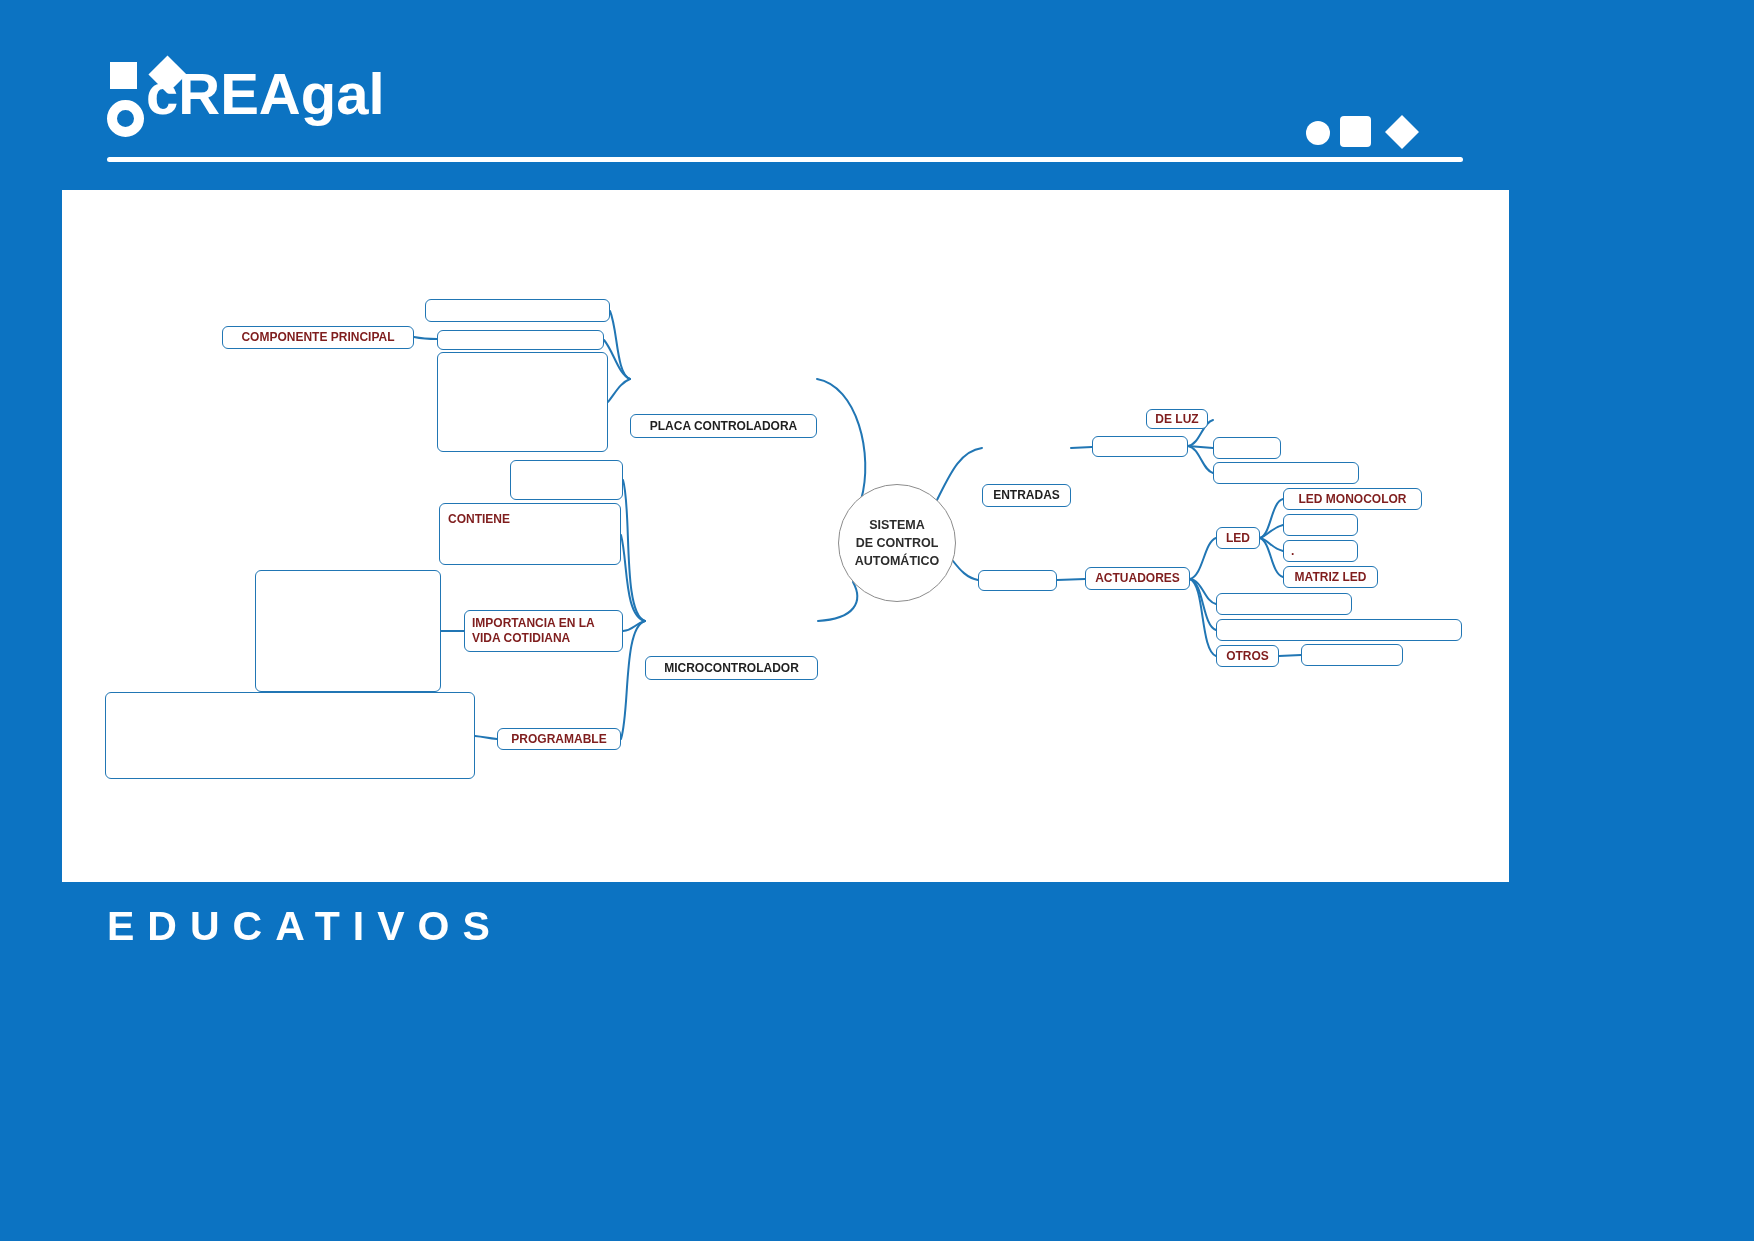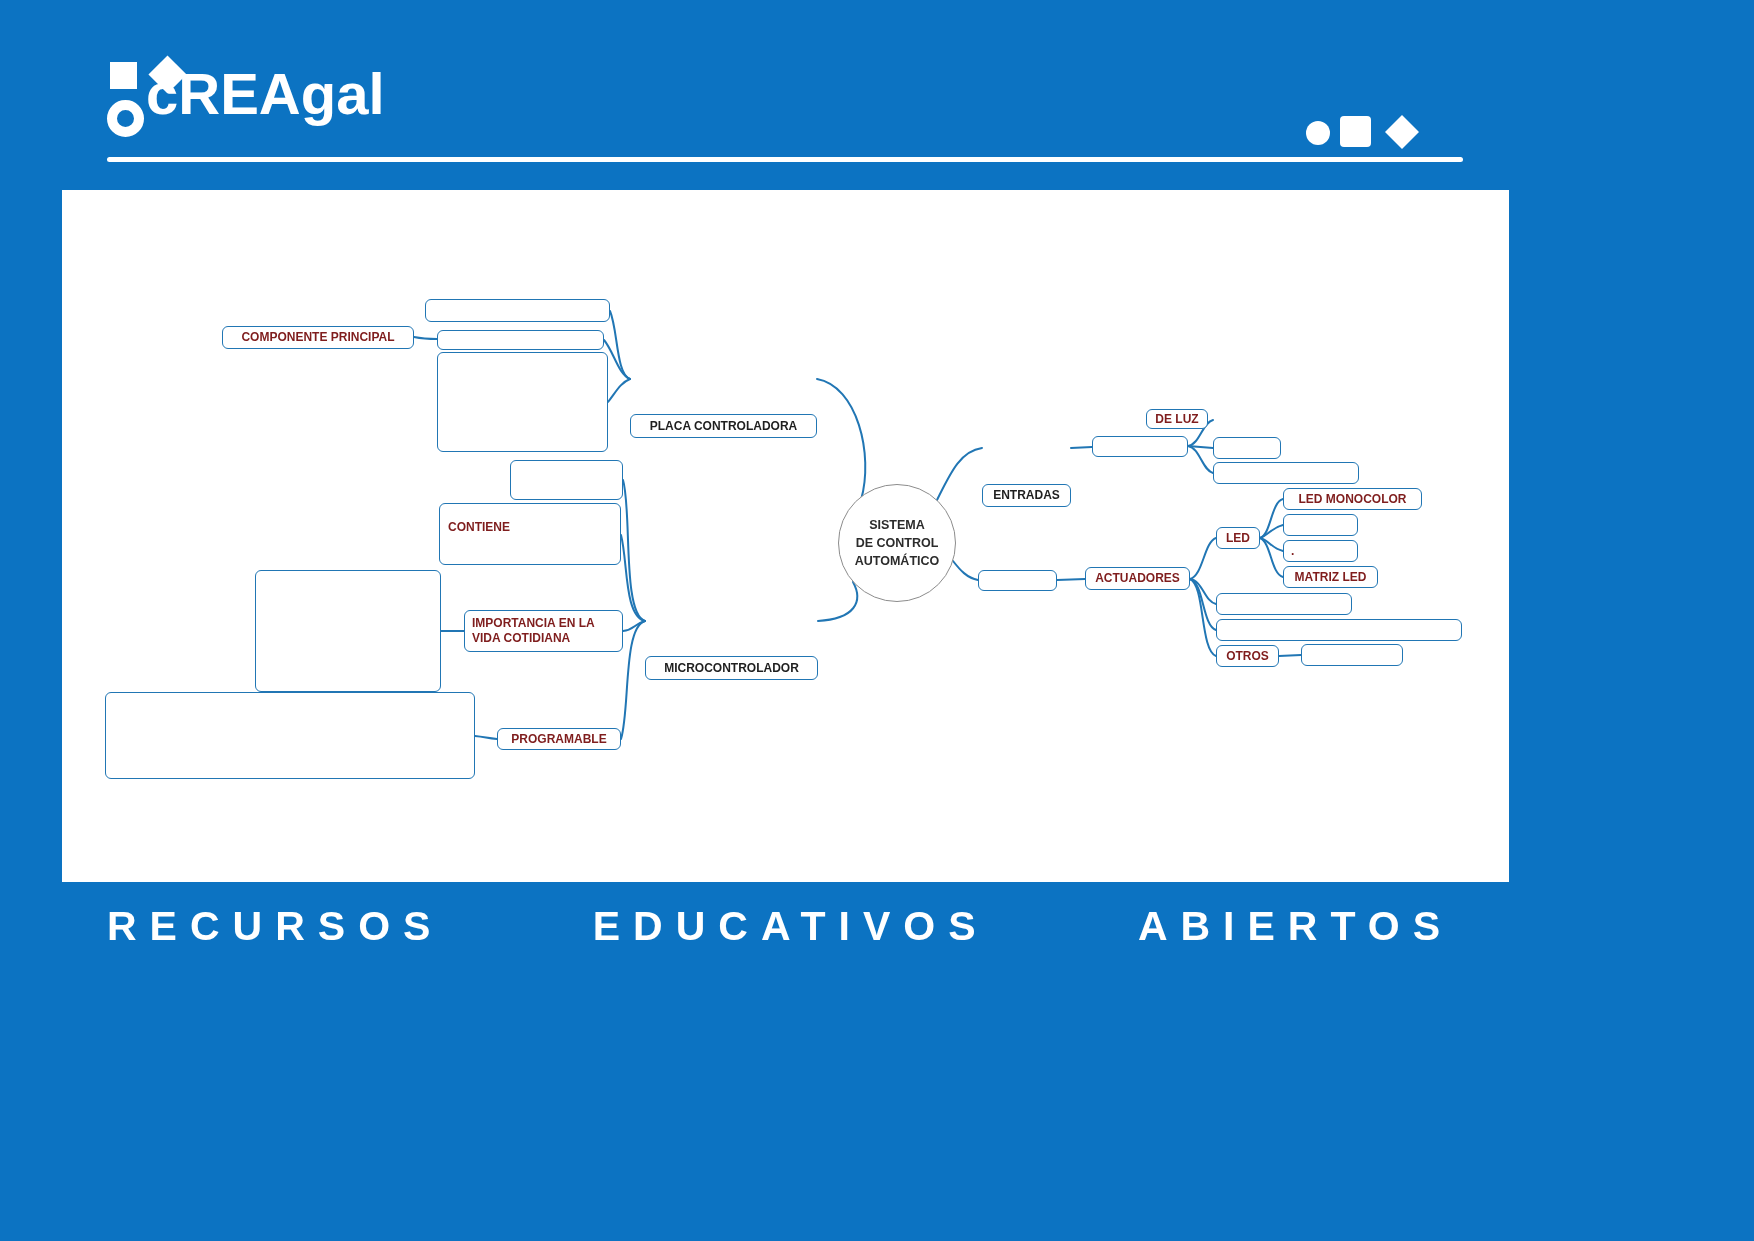--- a/index.html
+++ b/index.html
@@ -37,21 +37,21 @@
     display:flex;
     align-items:center;
     justify-content:center;
     text-align:center;
     line-height:1.25;
     white-space:normal;
     overflow:hidden;
     font-weight:bold;
   }
   .node.bold { font-weight:bold; color:#1f1f1f;margin-top:47px; }
-  .node.topleft { align-items:flex-start; justify-content:flex-start; text-align:center; padding:16px 8px; }
+  .node.topleft { align-items:flex-start; justify-content:flex-start; text-align:center; padding:8px 8px; }
   .node.leftalign { justify-content:flex-start; text-align:left; padding:2px 7px; }
 
   .center-circle {
     position:absolute;
     left:776px; top:294px;
     width:118px; height:118px;
     background:#fff;
     border:1.5px solid #8c8c8c;
     border-radius:50%;
     display:flex; flex-direction:column;
@@ -155,16 +155,14 @@
   <div class="node leftalign" style="left:1221px;top:350px;width:75px;height:22px">.</div>
   <div class="node" style="left:1221px;top:376px;width:95px;height:22px">MATRIZ LED</div>
   <div class="node" style="left:1154px;top:403px;width:136px;height:22px"></div>
   <div class="node" style="left:1154px;top:429px;width:246px;height:22px"></div>
   <div class="node" style="left:1154px;top:455px;width:63px;height:22px">OTROS</div>
   <div class="node" style="left:1239px;top:454px;width:102px;height:22px"></div>
 
 </div>
 
 <div class="footer">
-  <span>RECURSOS</span>
   <span>EDUCATIVOS</span>
-  <span>ABIERTOS</span>
 </div>
 
 </body></html>

